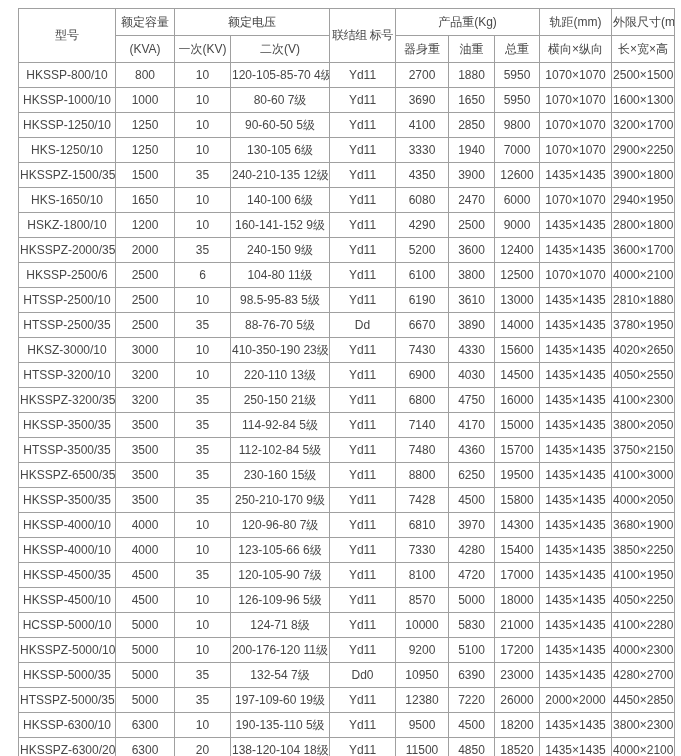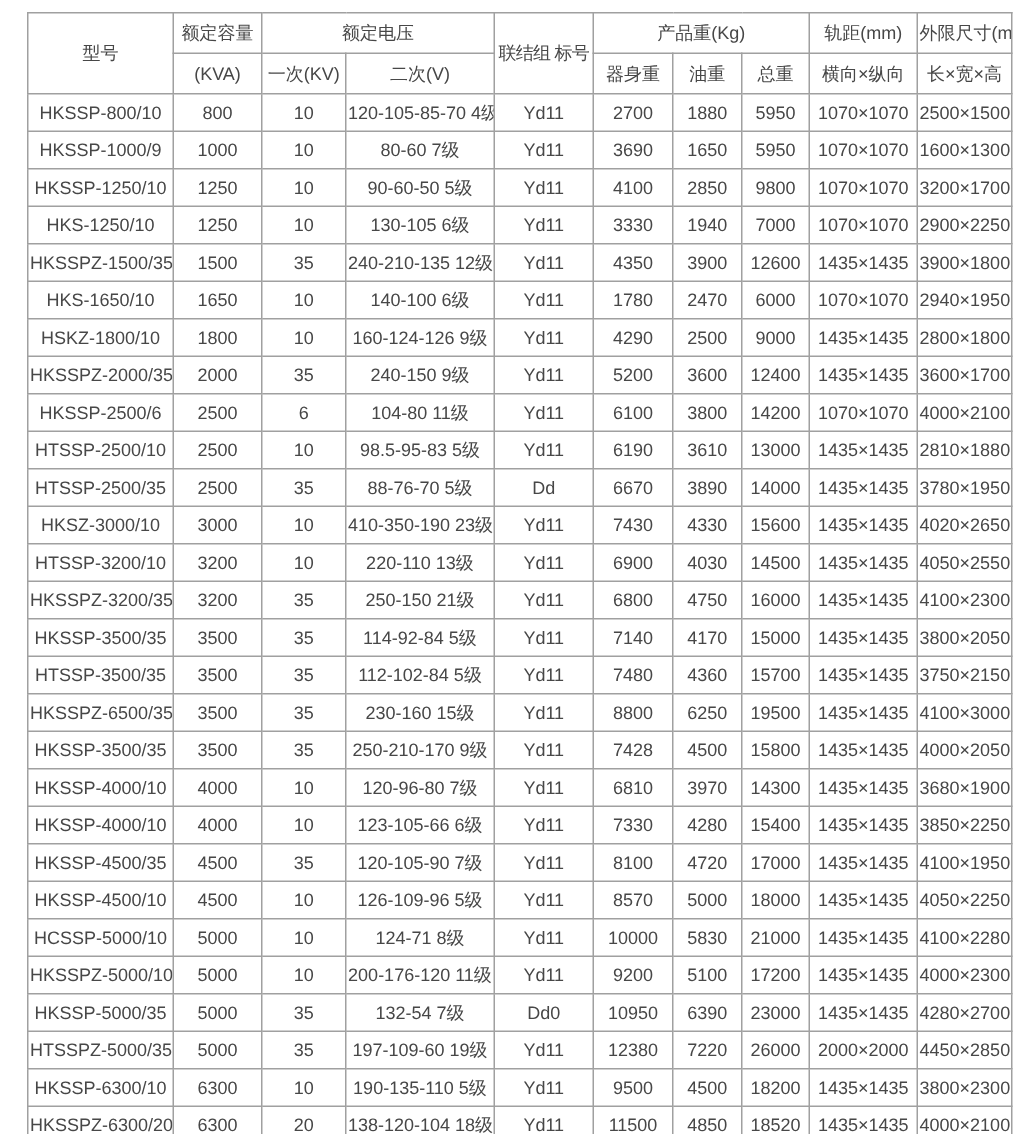--- a/index.html
+++ b/index.html
@@ -81,21 +81,21 @@
         <td>10</td>
         <td>120-105-85-70 4级</td>
         <td>Yd11</td>
         <td>2700</td>
         <td>1880</td>
         <td>5950</td>
         <td>1070×1070</td>
         <td>2500×1500×2500</td>
       </tr>
       <tr>
-        <td>HKSSP-1000/9</td>
+        <td>HKSSP-1000/10</td>
         <td>1000</td>
         <td>10</td>
         <td>80-60 7级</td>
         <td>Yd11</td>
         <td>3690</td>
         <td>1650</td>
         <td>5950</td>
         <td>1070×1070</td>
         <td>1600×1300×2500</td>
       </tr>
@@ -134,31 +134,31 @@
         <td>12600</td>
         <td>1435×1435</td>
         <td>3900×1800×2800</td>
       </tr>
       <tr>
         <td>HKS-1650/10</td>
         <td>1650</td>
         <td>10</td>
         <td>140-100 6级</td>
         <td>Yd11</td>
-        <td>1780</td>
+        <td>6080</td>
         <td>2470</td>
         <td>6000</td>
         <td>1070×1070</td>
         <td>2940×1950×2300</td>
       </tr>
       <tr>
         <td>HSKZ-1800/10</td>
-        <td>1800</td>
-        <td>10</td>
-        <td>160-124-126 9级</td>
+        <td>1200</td>
+        <td>10</td>
+        <td>160-141-152 9级</td>
         <td>Yd11</td>
         <td>4290</td>
         <td>2500</td>
         <td>9000</td>
         <td>1435×1435</td>
         <td>2800×1800×3250</td>
       </tr>
       <tr>
         <td>HKSSPZ-2000/35</td>
         <td>2000</td>
@@ -172,21 +172,21 @@
         <td>3600×1700×2700</td>
       </tr>
       <tr>
         <td>HKSSP-2500/6</td>
         <td>2500</td>
         <td>6</td>
         <td>104-80 11级</td>
         <td>Yd11</td>
         <td>6100</td>
         <td>3800</td>
-        <td>14200</td>
+        <td>12500</td>
         <td>1070×1070</td>
         <td>4000×2100×2800</td>
       </tr>
       <tr>
         <td>HTSSP-2500/10</td>
         <td>2500</td>
         <td>10</td>
         <td>98.5-95-83 5级</td>
         <td>Yd11</td>
         <td>6190</td>

